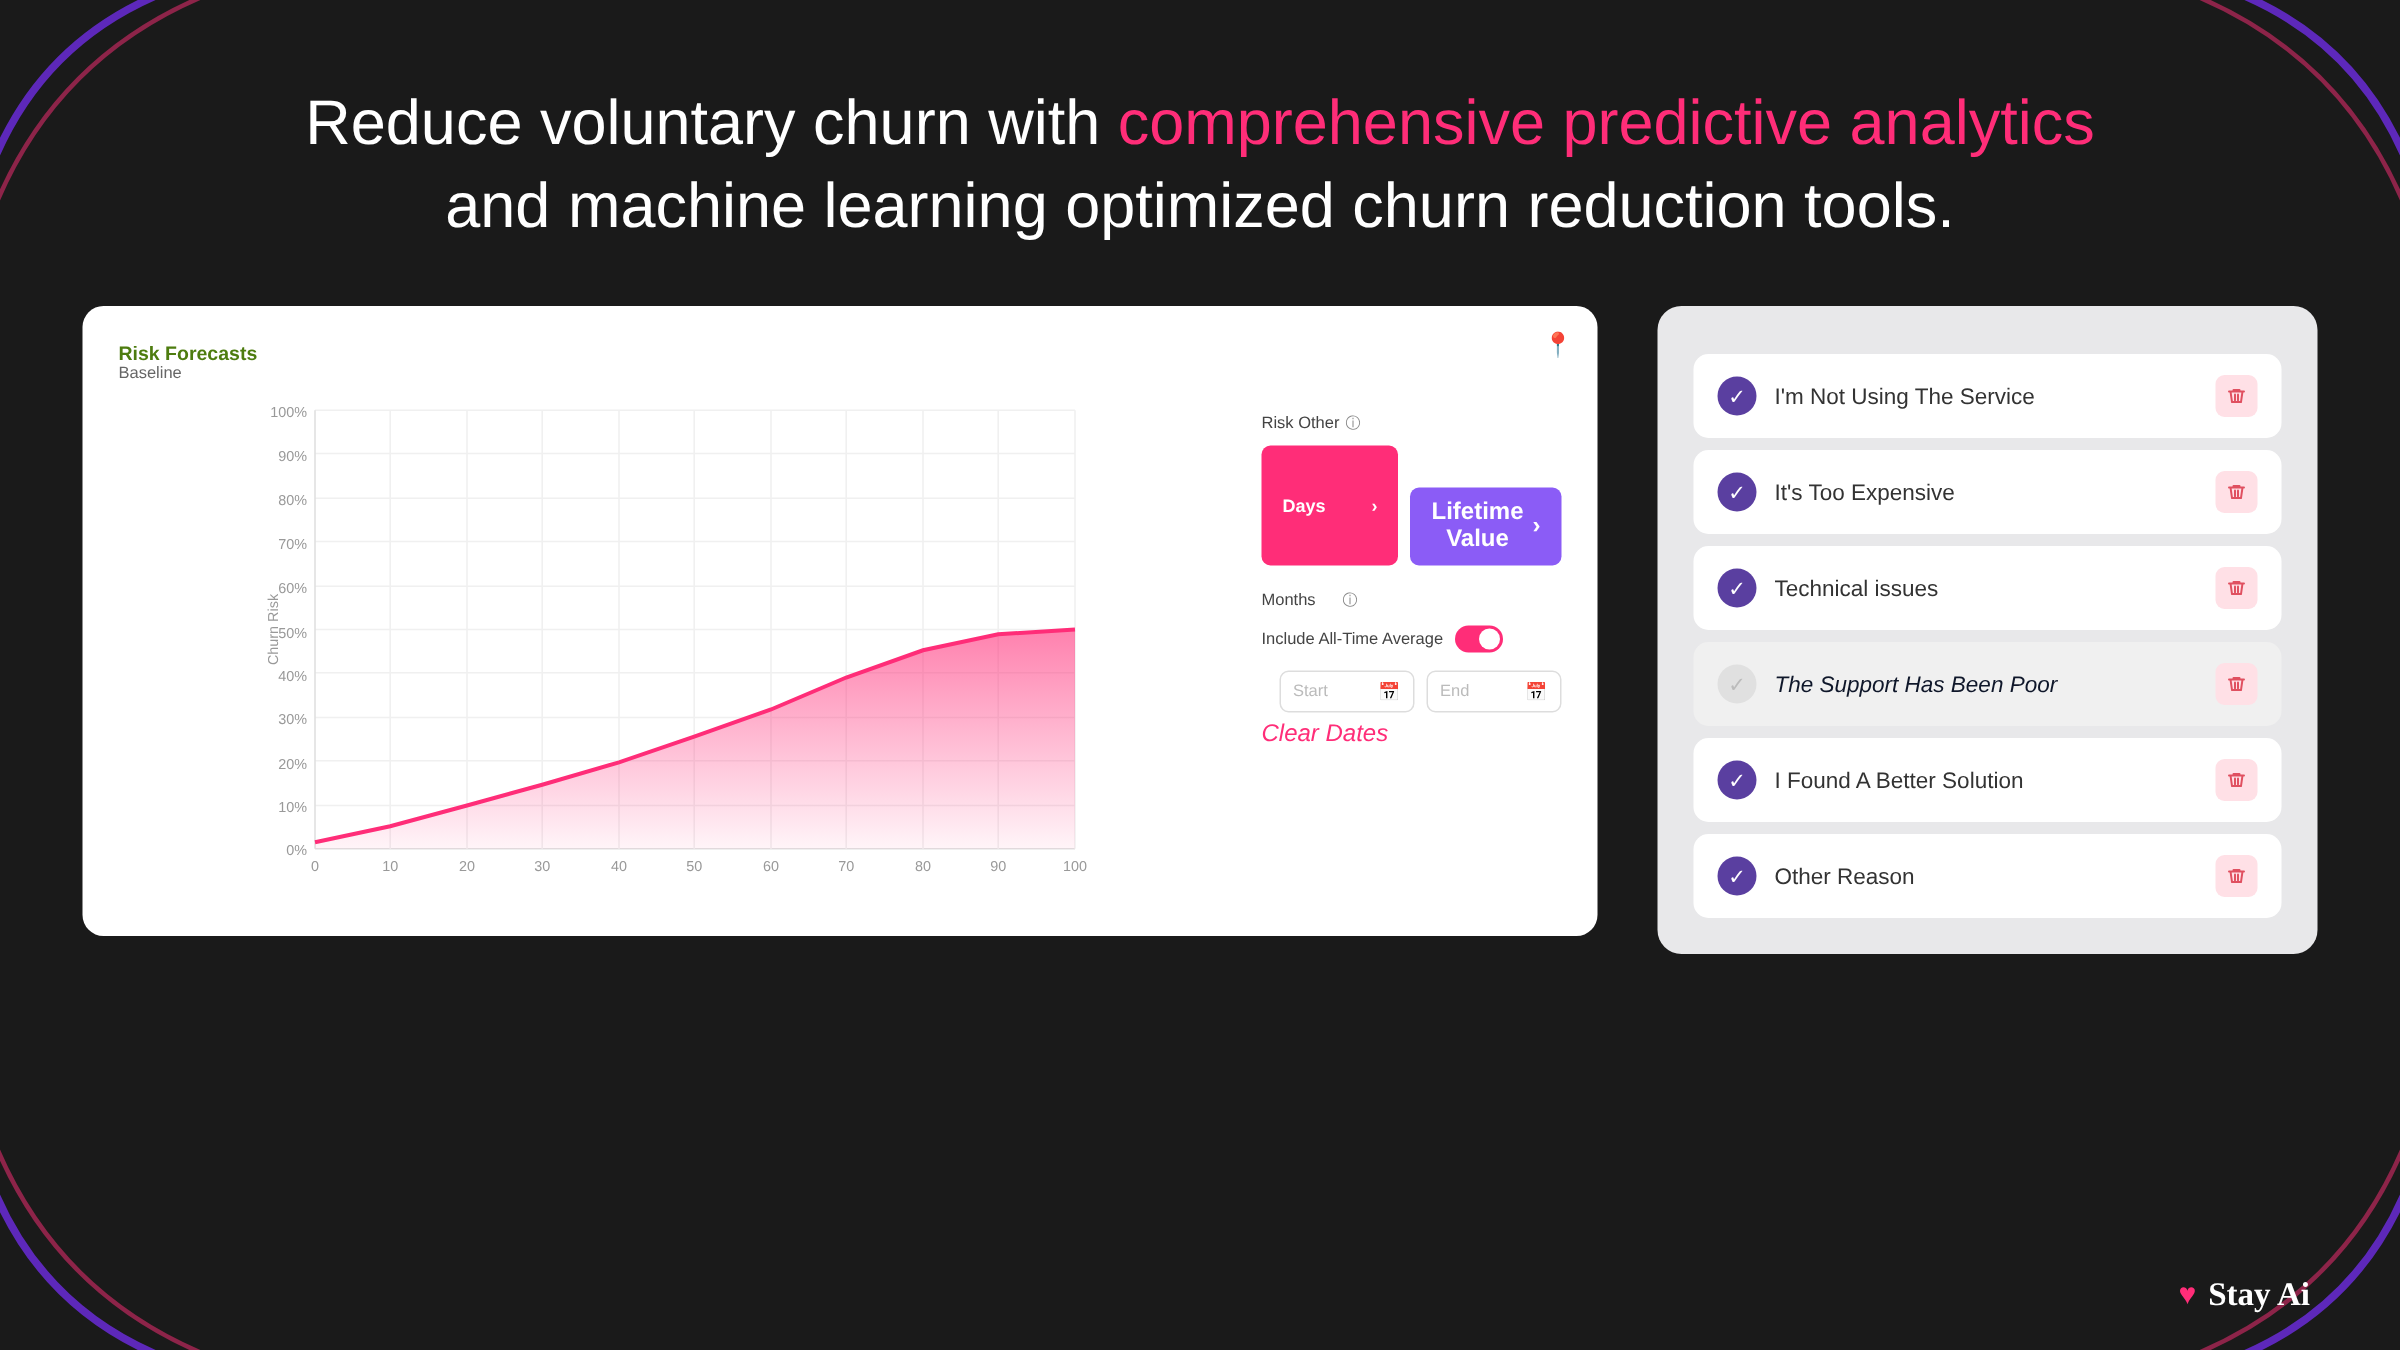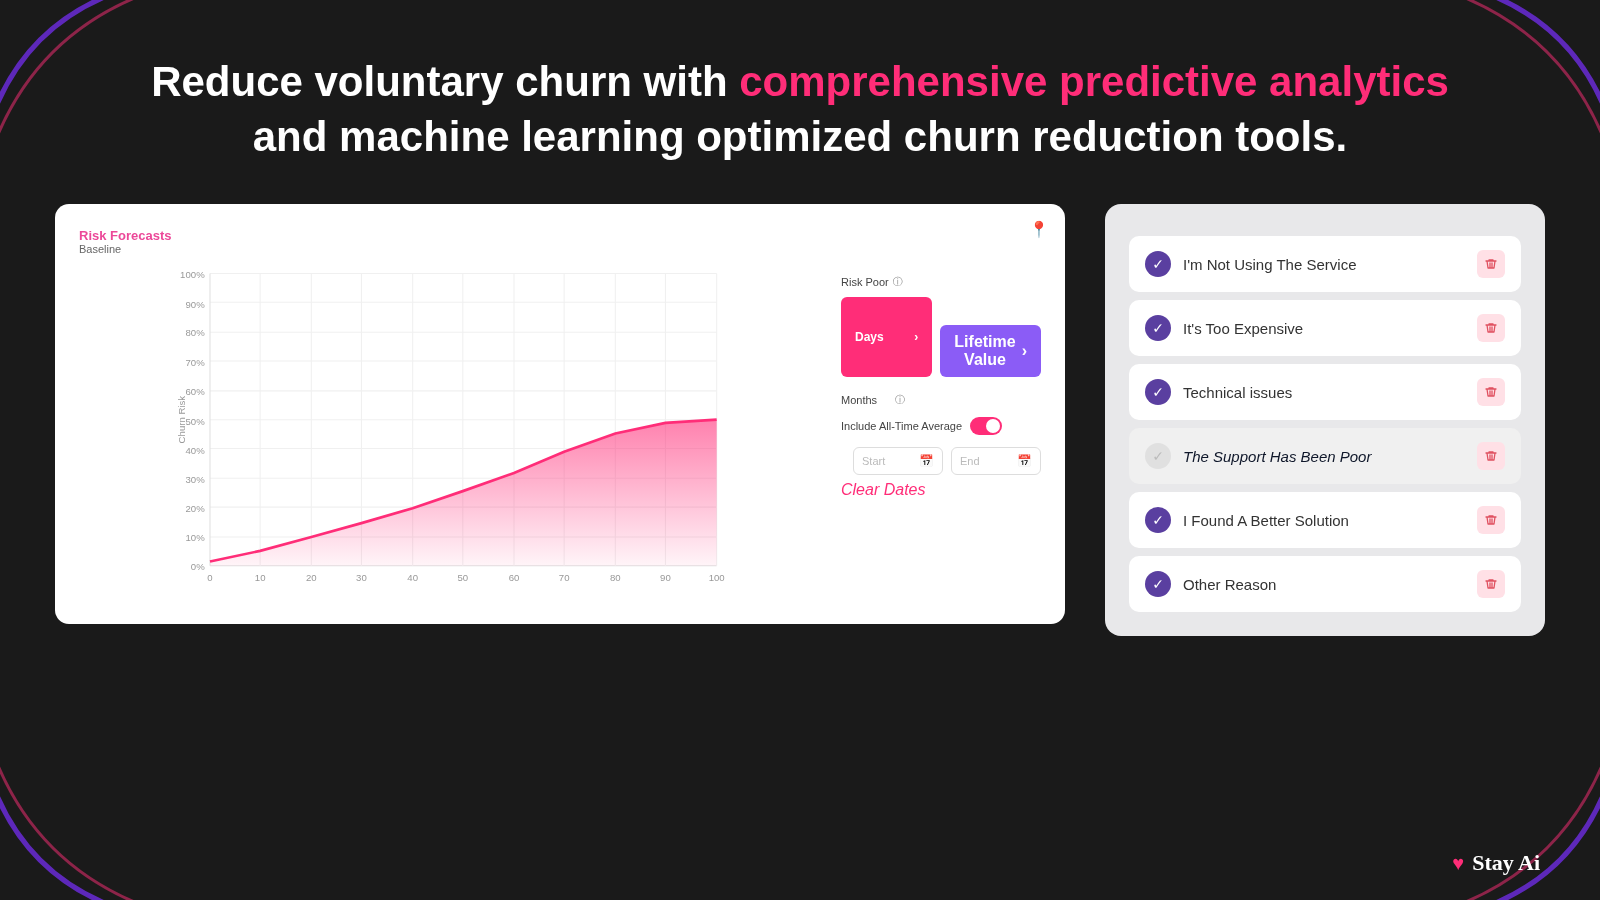--- a/index.html
+++ b/index.html
@@ -49,21 +49,21 @@
 
     
     .headline {
       text-align: center;
       padding: 55px 100px 40px;
       line-height: 1.3;
     }
 
     .headline-text {
       font-size: 42px;
-      font-weight: 700;
+      font-weight: 400;
       color: #ffffff;
     }
 
     .headline-highlight {
       color: #ff2d78;
     }
 
     
     .content-area {
       display: flex;
@@ -82,21 +82,21 @@
       position: relative;
     }
 
     .chart-header {
       margin-bottom: 4px;
     }
 
     .chart-title {
       font-size: 13px;
       font-weight: 600;
-      color: #ec4899;
+      color: #4d7c0f;
     }
 
     .chart-subtitle {
       font-size: 11px;
       color: #666;
     }
 
     .chart-body {
       display: flex;
       gap: 20px;
@@ -490,21 +490,21 @@
           <text x="415" y="296" font-size="9" fill="#999" text-anchor="middle">80</text>
           <text x="462" y="296" font-size="9" fill="#999" text-anchor="middle">90</text>
           <text x="510" y="296" font-size="9" fill="#999" text-anchor="middle">100</text>
 
           <text x="272" y="310" font-size="10" fill="#555" text-anchor="middle">Days</text>
         </svg>
       </div>
 
       <div class="chart-controls">
         <div class="control-label">
-          <span>Risk Poor</span>
+          <span>Risk Other</span>
           <span class="control-label-icon">ⓘ</span>
         </div>
         <div class="btn-row">
           <button class="btn-pink">
             <span>Days</span>
             <span class="chevron-right">›</span>
           </button>
           <button class="btn-pink-outline">
             <span>Lifetime Value</span>
             <span class="chevron-right">›</span>

